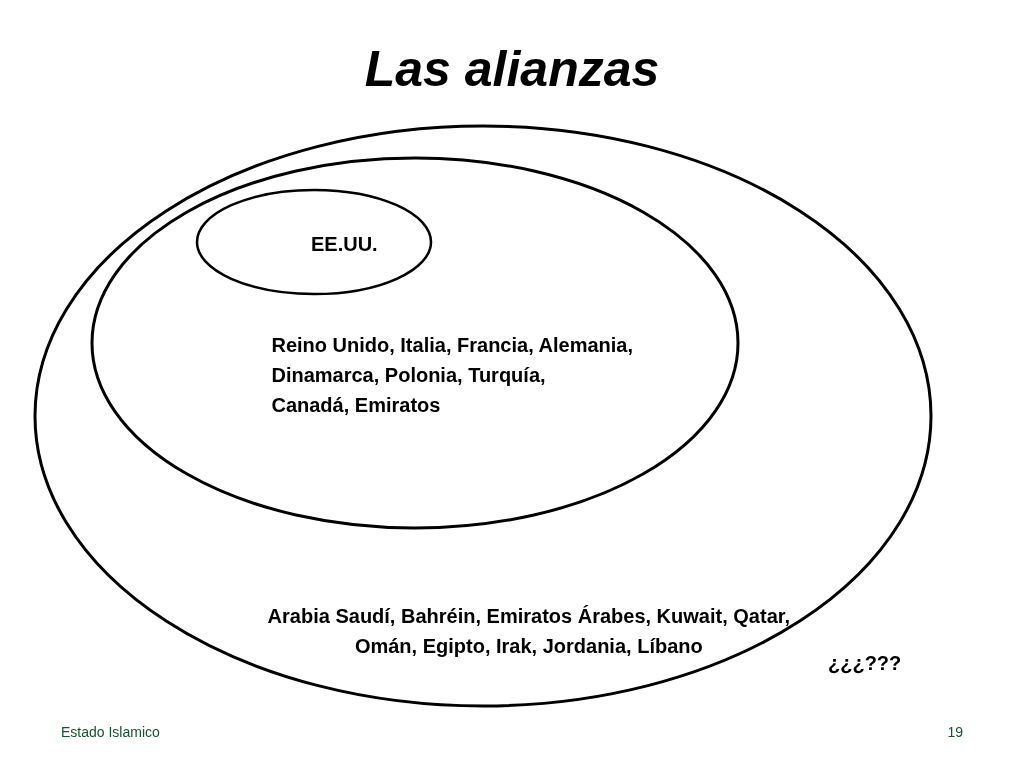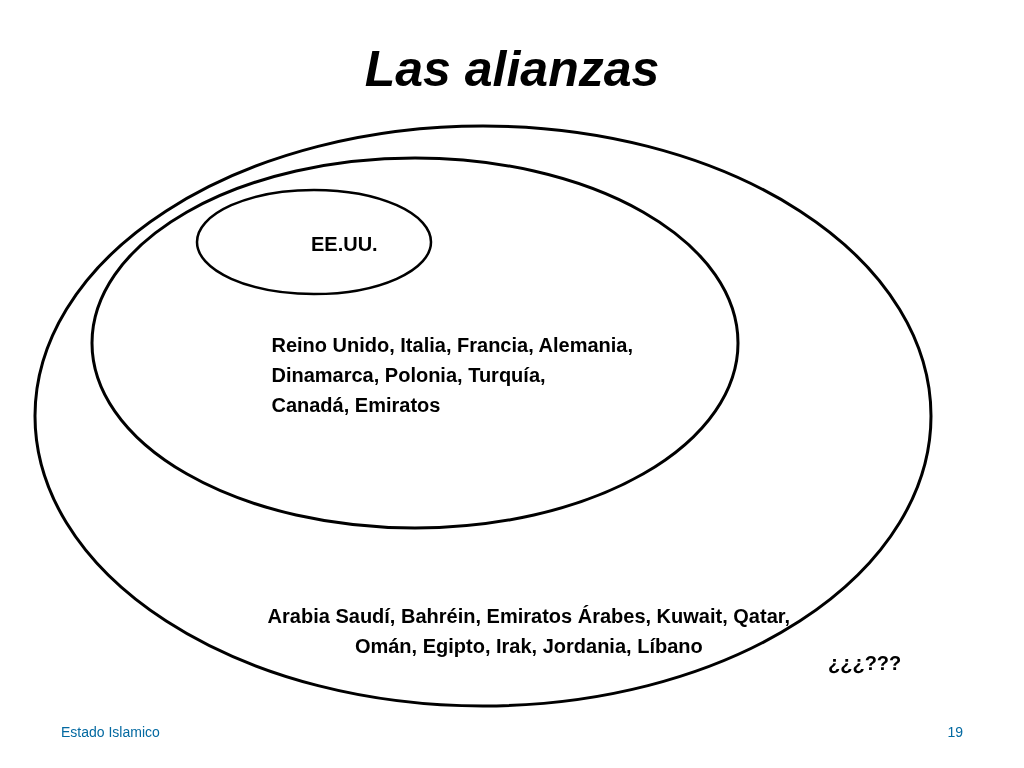--- a/index.html
+++ b/index.html
@@ -4,21 +4,21 @@
 <style>
   html, body { margin: 0; padding: 0; background: #ffffff; }
   .slide { position: relative; width: 1024px; height: 768px; background: #ffffff; overflow: hidden; font-family: "Liberation Sans", "DejaVu Sans", sans-serif; }
   .title { position: absolute; left: 0; top: 40px; width: 1024px; text-align: center; font-size: 50px; font-weight: bold; font-style: italic; color: #000; }
   svg.diagram { position: absolute; left: 0; top: 0; }
   .label { position: absolute; color: #000; font-weight: bold; font-size: 20px; line-height: 30px; white-space: nowrap; }
   .lbl-usa { left: 279px; top: 229px; margin-left: 32px; }
   .lbl-nato { right: 391px; top: 330px; text-align: left; }
   .lbl-arab { right: 234px; top: 557px; text-align: center; margin-top: 44px; }
   .lbl-unknown { left: 828px; top: 648px; font-size: 20px; }
-  .footer { position: absolute; top: 724px; font-size: 14px; color: #0369a1; }
+  .footer { position: absolute; top: 724px; font-size: 14px; color: #14532d; }
   .footer-left { left: 61px; }
   .footer-right { right: 61px; }
 </style>
 </head>
 <body>
 
 <div class="slide">
   <div class="title">Las alianzas</div>
 
   <svg class="diagram" width="1024" height="768">

